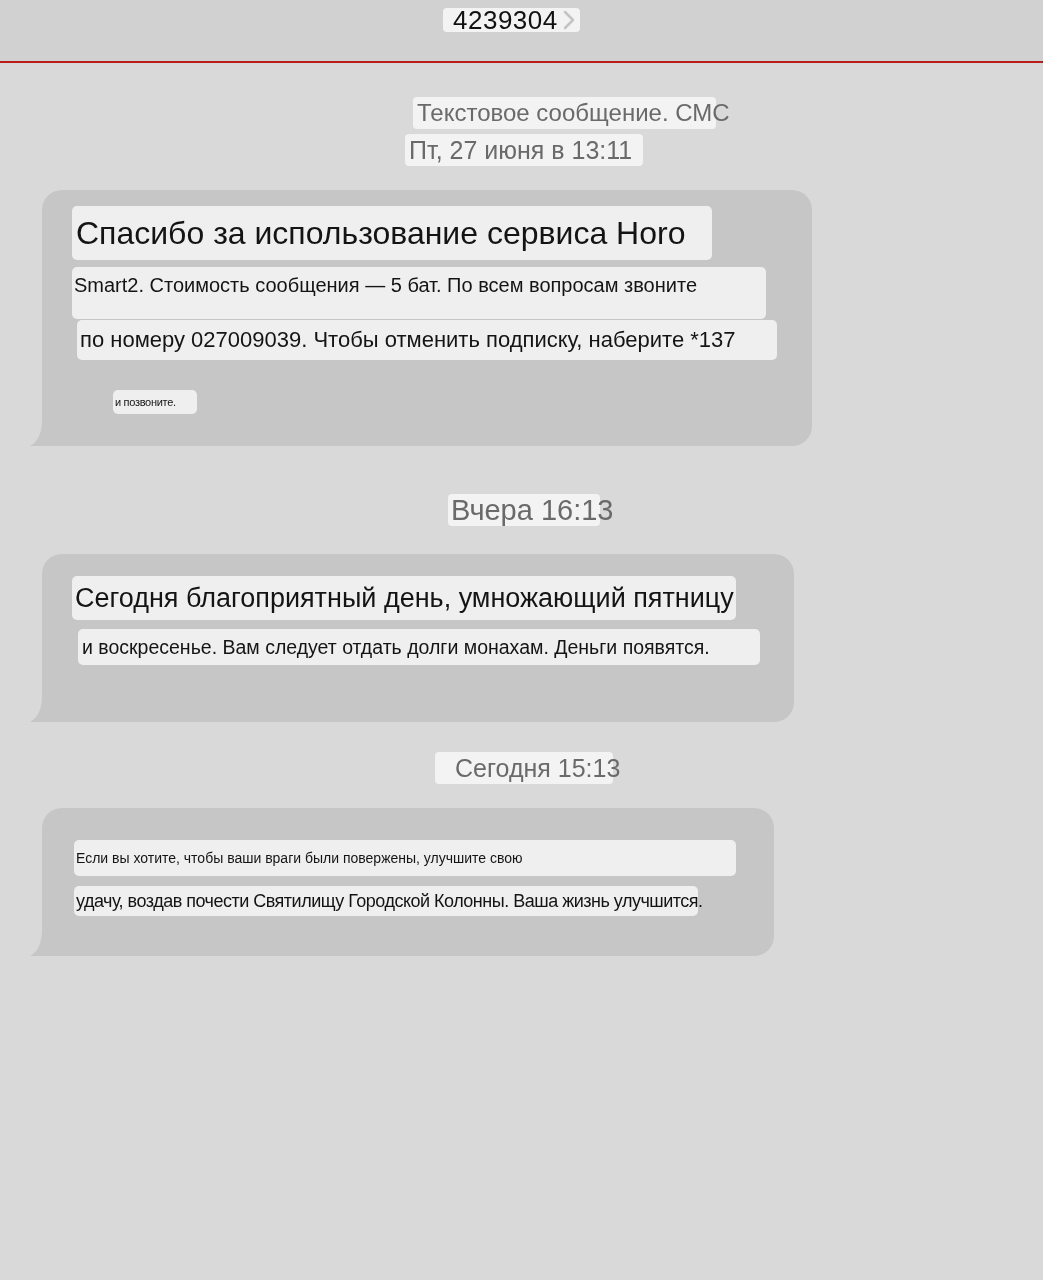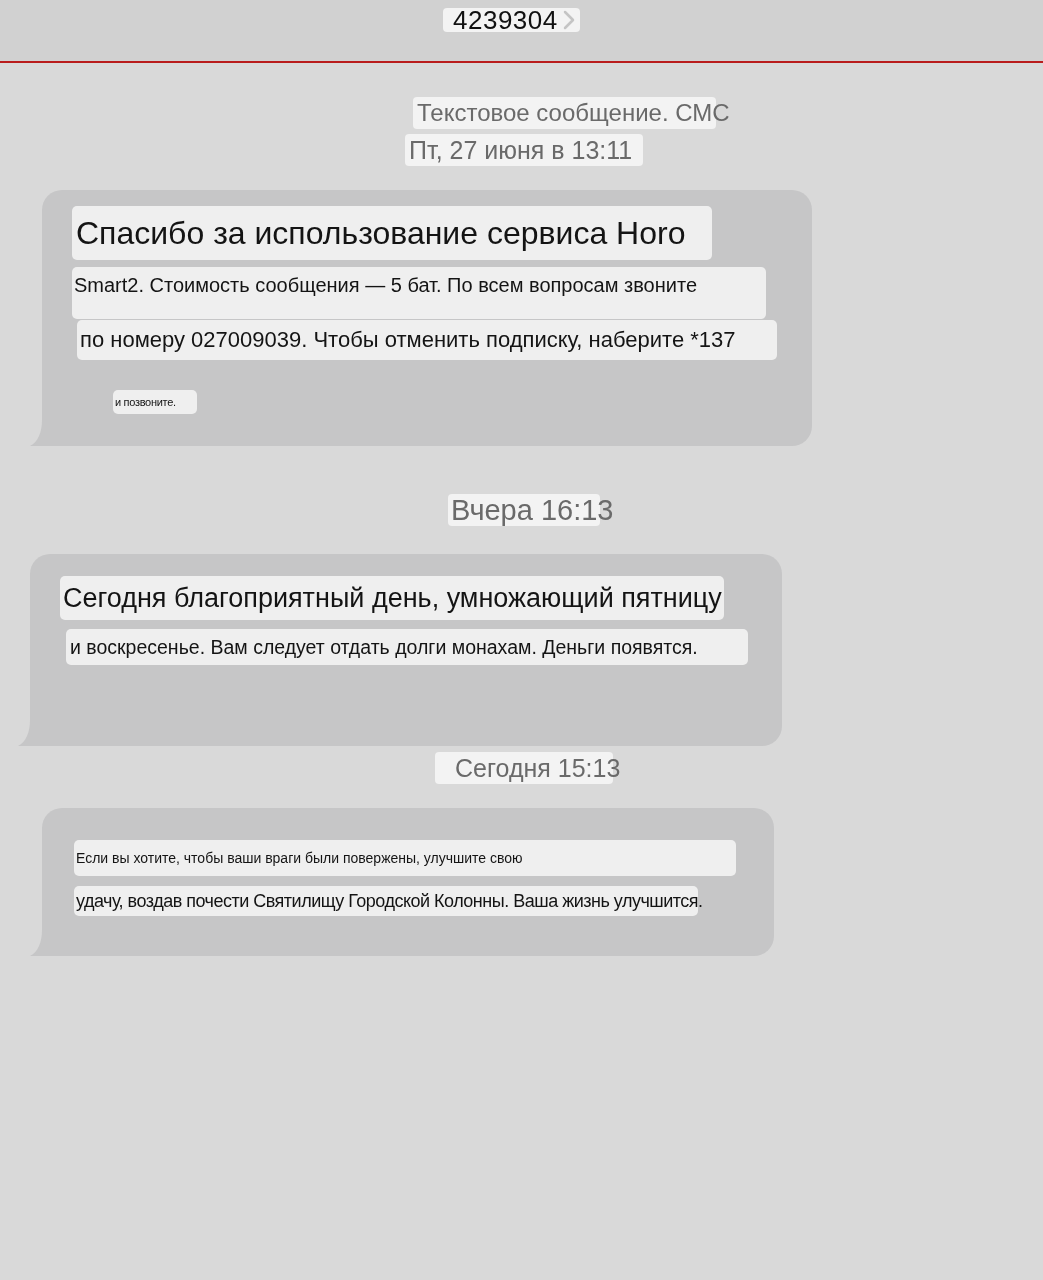--- a/index.html
+++ b/index.html
@@ -33,21 +33,21 @@
     .chip-date2 { left: 448px; top: 494px; height: 32px; width: 152px; font-size: 29px; line-height: 32px; padding-left: 3px; }
     .chip-date3 { left: 435px; top: 752px; height: 32px; width: 178px; font-size: 25px; line-height: 32px; padding-left: 20px; }
 
     .bubble {
       position: absolute; background: #c6c6c7; border-radius: 20px;
     }
     .bubble .tail {
       position: absolute; left: -12px; bottom: 0; width: 40px; height: 44px;
     }
     .b1 { left: 42px; top: 190px; width: 770px; height: 256px; }
-    .b2 { left: 30px; top: 554px; width: 752px; height: 192px; }
+    .b2 { left: 42px; top: 554px; width: 752px; height: 168px; }
     .b3 { left: 42px; top: 808px; width: 732px; height: 148px; }
 
     .line {
       position: absolute; background: #efefef; border-radius: 5px;
       color: #141414; white-space: nowrap; box-sizing: border-box;
     }
     
     .b1 .l1 { left: 30px; top: 16px; height: 54px; width: 640px; font-size: 32px; line-height: 54px; padding-left: 4px; }
     .b1 .l2 { left: 30px; top: 77px; height: 52px; width: 694px; font-size: 20px; line-height: 36px; padding-left: 2px; }
     .b1 .l3 { left: 35px; top: 130px; height: 40px; width: 700px; font-size: 22px; line-height: 40px; padding-left: 3px; }

